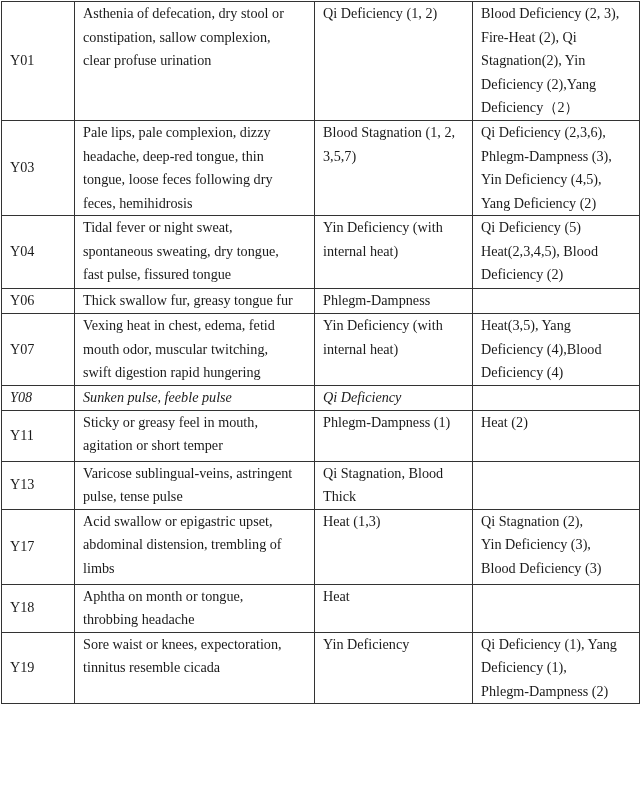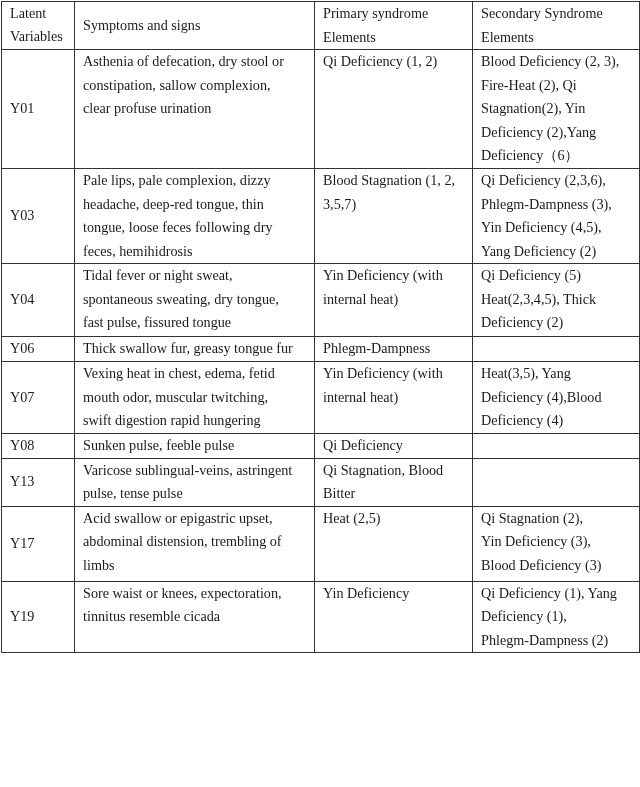--- a/index.html
+++ b/index.html
@@ -47,55 +47,38 @@
 <body>
 
 <table class="main-table">
   <colgroup>
     <col style="width:73px">
     <col style="width:240px">
     <col style="width:158px">
     <col style="width:167px">
   </colgroup>
   <tbody id="table-body">
-    <tr class="header" style="height:48px">
-      <td class="latent">
-        <span class="line">Latent</span>
-        <span class="line">Variables</span>
-      </td>
-      <td class="symptoms">
-        <span class="line">Symptoms and signs</span>
-      </td>
-      <td class="primary">
-        <span class="line">Primary syndrome</span>
-        <span class="line">Elements</span>
-      </td>
-      <td class="secondary">
-        <span class="line">Secondary Syndrome</span>
-        <span class="line">Elements</span>
-      </td>
-    </tr>
   <tr style="height: 119px;">
         <td class="latent">
           <span class="line">Y01</span>
         </td>
         <td class="symptoms">
           <span class="line">Asthenia of defecation, dry stool or</span>
           <span class="line">constipation, sallow complexion,</span>
           <span class="line">clear profuse urination</span>
         </td>
         <td class="primary">
           <span class="line">Qi Deficiency (1, 2)</span>
         </td>
         <td class="secondary">
           <span class="line">Blood Deficiency (2, 3),</span>
           <span class="line">Fire-Heat (2), Qi</span>
           <span class="line">Stagnation(2),    Yin</span>
           <span class="line">Deficiency (2),Yang</span>
-          <span class="line">Deficiency（6）</span>
+          <span class="line">Deficiency（2）</span>
         </td>
       </tr>
       <tr style="height: 91px;">
         <td class="latent">
           <span class="line">Y03</span>
         </td>
         <td class="symptoms">
           <span class="line">Pale lips, pale complexion, dizzy</span>
           <span class="line">headache, deep-red tongue, thin</span>
           <span class="line">tongue, loose feces following dry</span>
@@ -120,21 +103,21 @@
           <span class="line">Tidal fever or night sweat,</span>
           <span class="line">spontaneous sweating, dry tongue,</span>
           <span class="line">fast pulse, fissured tongue</span>
         </td>
         <td class="primary">
           <span class="line">Yin Deficiency (with</span>
           <span class="line">internal heat)</span>
         </td>
         <td class="secondary">
           <span class="line">Qi Deficiency (5)</span>
-          <span class="line">Heat(2,3,4,5), Thick</span>
+          <span class="line">Heat(2,3,4,5), Blood</span>
           <span class="line">Deficiency (2)</span>
         </td>
       </tr>
       <tr style="height: 25px; font-family: Liberation Serif, serif;">
         <td class="latent">
           <span class="line">Y06</span>
         </td>
         <td class="symptoms">
           <span class="line">Thick swallow fur, greasy tongue fur</span>
         </td>
@@ -155,63 +138,91 @@
         <td class="primary">
           <span class="line">Yin Deficiency (with</span>
           <span class="line">internal heat)</span>
         </td>
         <td class="secondary">
           <span class="line">Heat(3,5), Yang</span>
           <span class="line">Deficiency (4),Blood</span>
           <span class="line">Deficiency (4)</span>
         </td>
       </tr>
-      <tr style="height: 25px;">
+      <tr style="height: 25px; font-style: italic;">
         <td class="latent">
           <span class="line">Y08</span>
         </td>
         <td class="symptoms">
           <span class="line">Sunken pulse, feeble pulse</span>
         </td>
         <td class="primary">
           <span class="line">Qi Deficiency</span>
         </td>
         <td class="secondary"></td>
+      </tr>
+      <tr style="height: 51px;">
+        <td class="latent">
+          <span class="line">Y11</span>
+        </td>
+        <td class="symptoms">
+          <span class="line">Sticky or greasy feel in mouth,</span>
+          <span class="line">agitation or short temper</span>
+        </td>
+        <td class="primary">
+          <span class="line">Phlegm-Dampness (1)</span>
+        </td>
+        <td class="secondary">
+          <span class="line">Heat (2)</span>
+        </td>
       </tr>
       <tr style="height: 47px;">
         <td class="latent">
           <span class="line">Y13</span>
         </td>
         <td class="symptoms">
           <span class="line">Varicose sublingual-veins, astringent</span>
           <span class="line">pulse, tense pulse</span>
         </td>
         <td class="primary">
           <span class="line">Qi Stagnation, Blood</span>
-          <span class="line">Bitter</span>
+          <span class="line">Thick</span>
         </td>
         <td class="secondary"></td>
       </tr>
       <tr style="height: 75px;">
         <td class="latent">
           <span class="line">Y17</span>
         </td>
         <td class="symptoms">
           <span class="line">Acid swallow or epigastric upset,</span>
           <span class="line">abdominal distension, trembling of</span>
           <span class="line">limbs</span>
         </td>
         <td class="primary">
-          <span class="line">Heat (2,5)</span>
+          <span class="line">Heat (1,3)</span>
         </td>
         <td class="secondary">
           <span class="line">Qi Stagnation (2),</span>
           <span class="line">Yin Deficiency (3),</span>
           <span class="line">Blood Deficiency (3)</span>
         </td>
+      </tr>
+      <tr style="height: 46px;">
+        <td class="latent">
+          <span class="line">Y18</span>
+        </td>
+        <td class="symptoms">
+          <span class="line">Aphtha on month or tongue,</span>
+          <span class="line">throbbing headache</span>
+        </td>
+        <td class="primary">
+          <span class="line">Heat</span>
+        </td>
+        <td class="secondary"></td>
       </tr>
       <tr style="height: 67px;">
         <td class="latent">
           <span class="line">Y19</span>
         </td>
         <td class="symptoms">
           <span class="line">Sore waist or knees, expectoration,</span>
           <span class="line">tinnitus resemble cicada</span>
         </td>
         <td class="primary">

